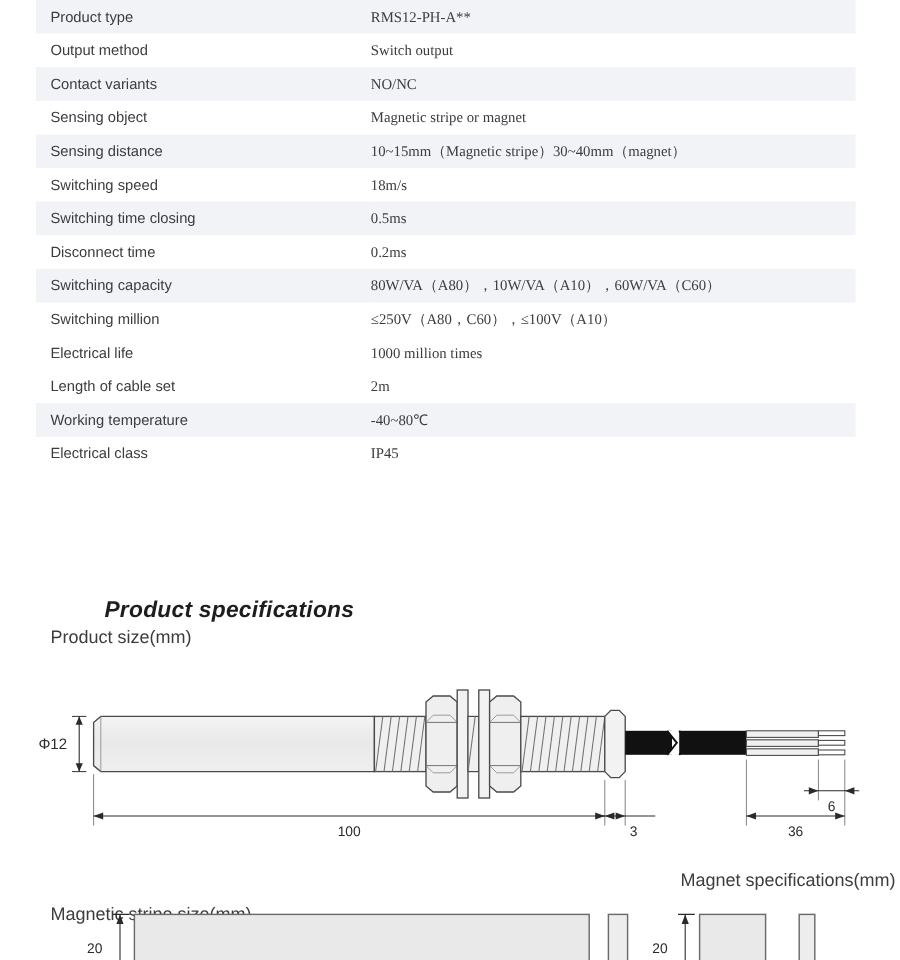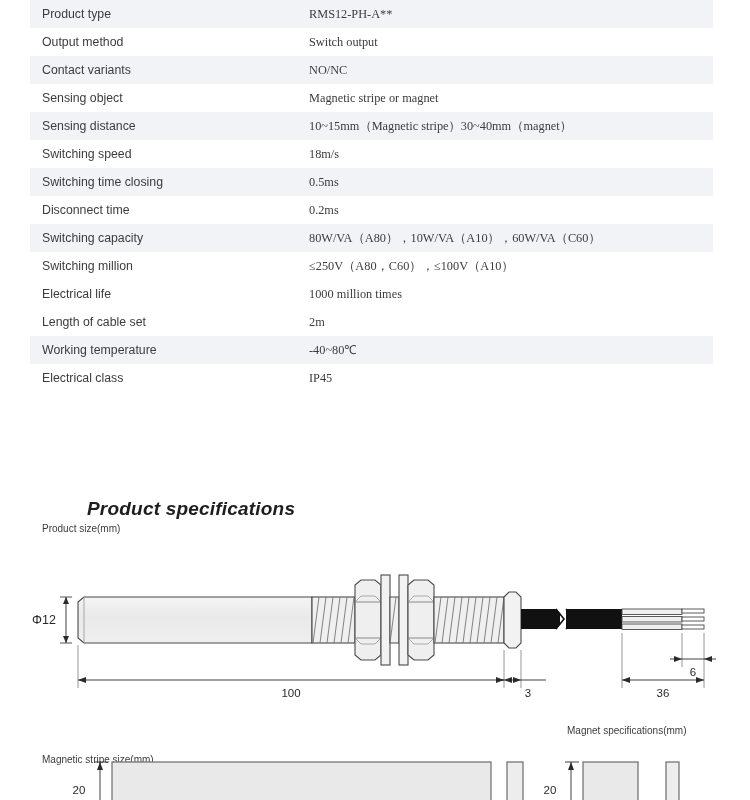--- a/index.html
+++ b/index.html
@@ -32,21 +32,21 @@
   .spec-table td.v{padding-left:0px;font-family:Liberation Serif, serif;}
 
   
   .sec-title{
     position:absolute;left:42px;top:498px;
     font-size:19px;font-weight:bold;font-style:italic;
     color:#1d1d1d;letter-spacing:0.2px;margin-left:45px;
   }
   .sub-label{
     position:absolute;
-    font-size:10px;color:#3c3c3c;
+    font-size:15px;color:#3c3c3c;
   }
   #lbl-product-size{left:42px;top:523px;}
   #lbl-stripe-size{left:42px;top:754px;}
   #lbl-magnet-spec{left:567px;top:725px;}
 
   
   .draw{position:absolute;left:0;top:0;}
   svg{display:block;}
   .dimtxt{font-family:"Liberation Sans","DejaVu Sans",sans-serif;font-size:11.5px;fill:#2a2a2a;}
   .dimtxt-lg{font-family:"Liberation Sans","DejaVu Sans",sans-serif;font-size:12.5px;fill:#2a2a2a;}

